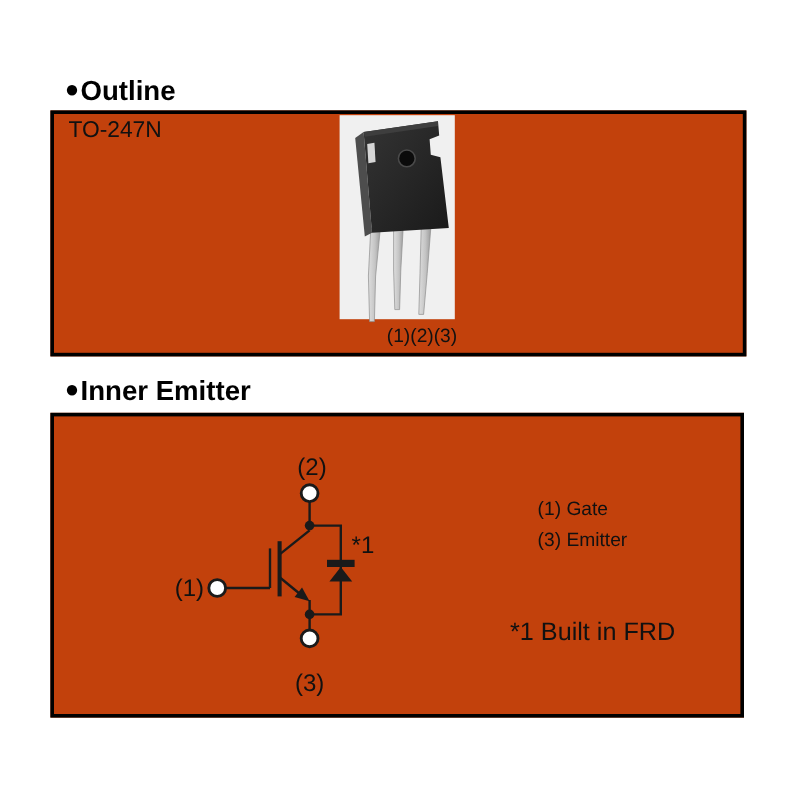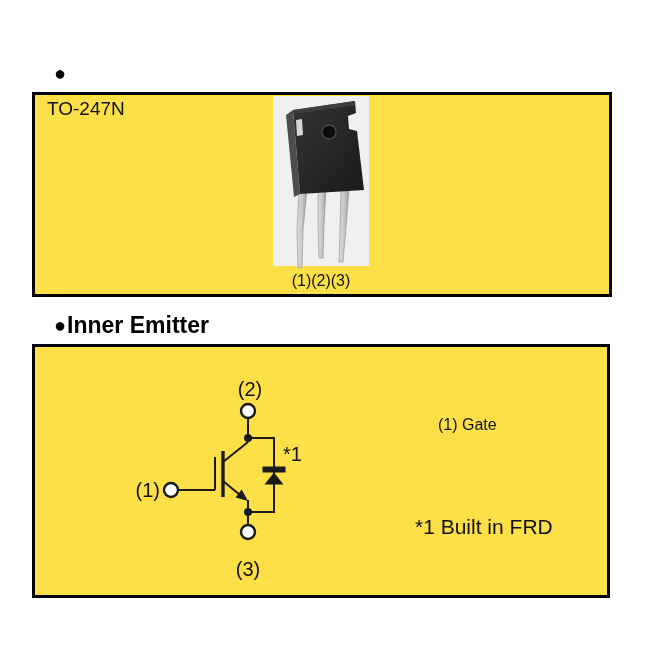--- a/index.html
+++ b/index.html
@@ -6,48 +6,49 @@
   .page{
     position:relative;width:662px;height:662px;background:#ffffff;
     font-family:"Liberation Sans",sans-serif;color:#111;overflow:hidden;
   }
   .section-header{
     position:absolute;left:54px;display:flex;align-items:center;
     font-weight:bold;font-size:23px;color:#000;letter-spacing:0;
   }
   .section-header .bullet{font-size:20px;line-height:23px;margin-right:1px;}
   .frame{
-    position:absolute;left:32px;border:3px solid #000;background:#fde047;box-sizing:border-box;
+    position:absolute;left:42px;border:3px solid #000;background:#c2410c;box-sizing:border-box;
   }
   #outline-box{top:92px;width:580px;height:205px;}
   #inner-box{top:344px;width:578px;height:254px;}
   .pkg-label{position:absolute;left:12px;top:3px;font-size:19px;color:#111;}
   .pkg-svg{position:absolute;left:235px;top:0px;}
   .pin-caption{
-    position:absolute;left:236px;top:177px;width:100px;text-align:center;
+    position:absolute;left:236px;top:177px;width:100px;text-align:right;
     font-size:16px;color:#111;
   }
   .circuit-svg{position:absolute;left:0;top:0;}
   .legend{
     position:absolute;left:403px;top:65px;font-size:16px;line-height:26px;color:#111;
   }
   .footnote{
     position:absolute;left:380px;top:168px;font-size:21px;color:#111;text-align:center;
   }
   svg text{
     font-family:"Liberation Sans",sans-serif;font-size:20px;fill:#111;
   }
 </style>
 </head>
 <body>
 
 <div class="page">
 
   <div class="section-header" style="top:62px;">
     <span class="bullet">●</span>
+    <span>Outline</span>
   </div>
 
   <div class="frame" id="outline-box">
     <div class="pkg-label">TO-247N</div>
 
     <svg class="pkg-svg" width="110" height="200" viewBox="280 95 110 200">
       <defs>
         <linearGradient id="bodyGrad" x1="0" y1="0" x2="1" y2="1">
           <stop offset="0" stop-color="#343434"></stop>
           <stop offset="1" stop-color="#1a1a1a"></stop>
@@ -121,18 +122,19 @@
       <polygon points="284,472.5 274.5,484.5 293.5,484.5" fill="#1a1a1a"></polygon>
 
       <text x="260" y="396" text-anchor="middle">(2)</text>
       <text x="170" y="497" text-anchor="end">(1)</text>
       <text x="258" y="576" text-anchor="middle">(3)</text>
       <text x="293" y="461">*1</text>
     </svg>
 
     <div class="legend">
       <div>(1) Gate</div>
+      <div>(3) Emitter</div>
     </div>
 
     <div class="footnote">*1 Built in FRD</div>
   </div>
 
 </div>
 
 </body></html>

